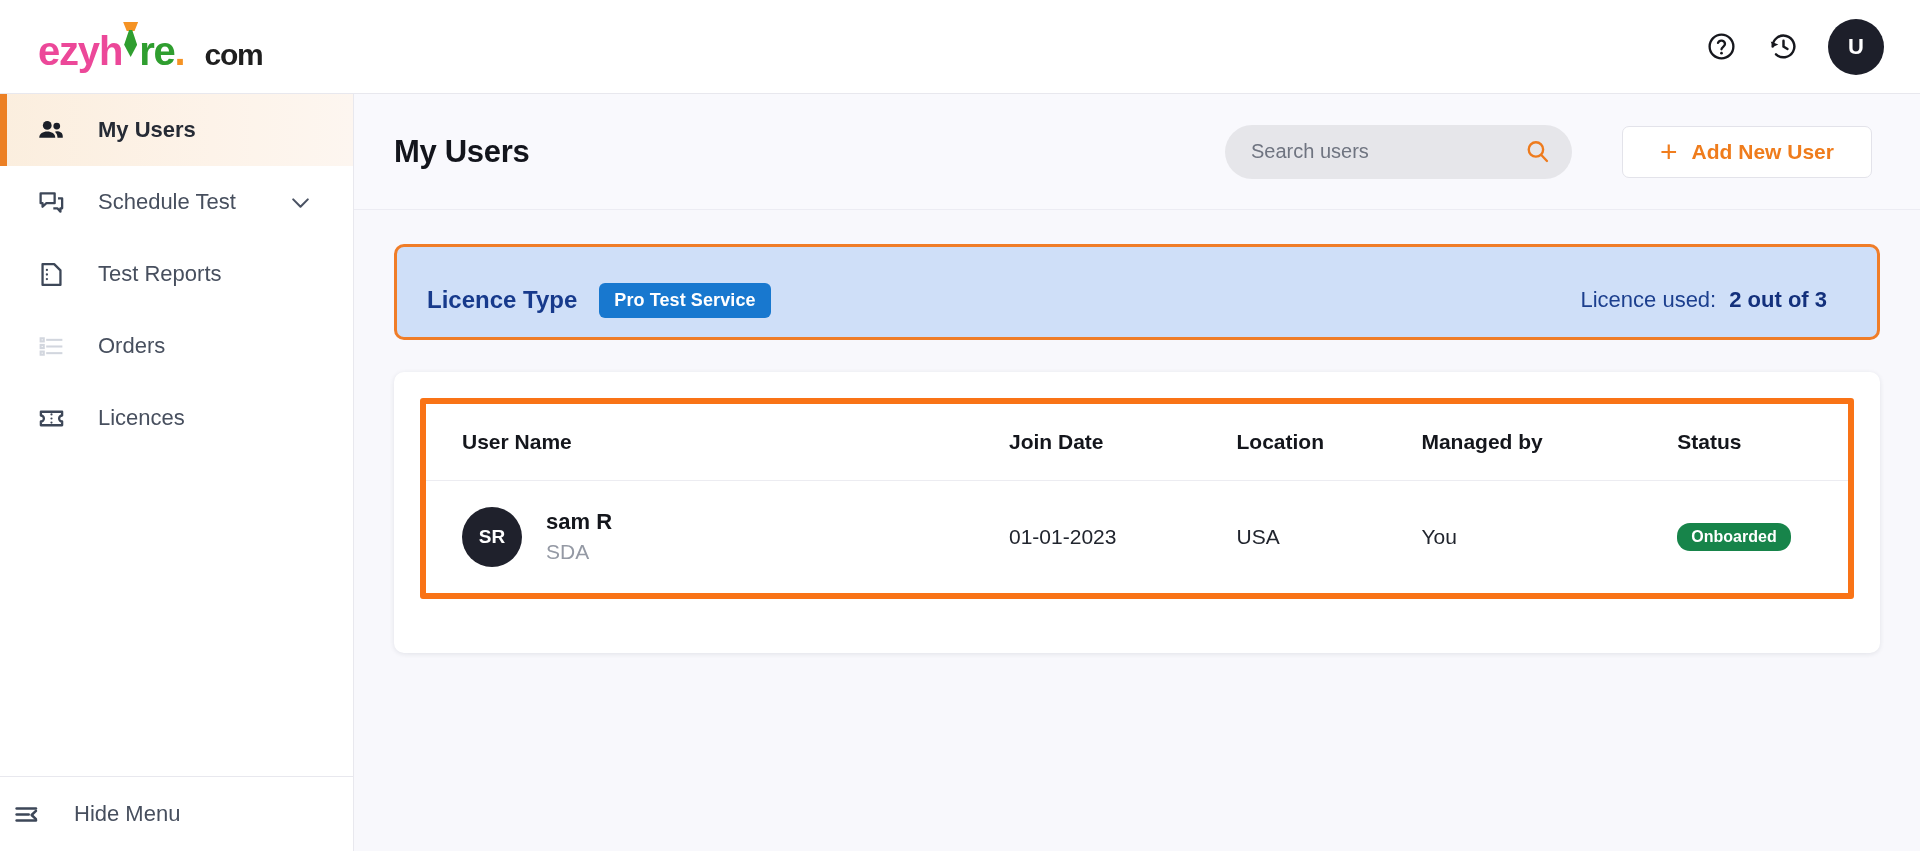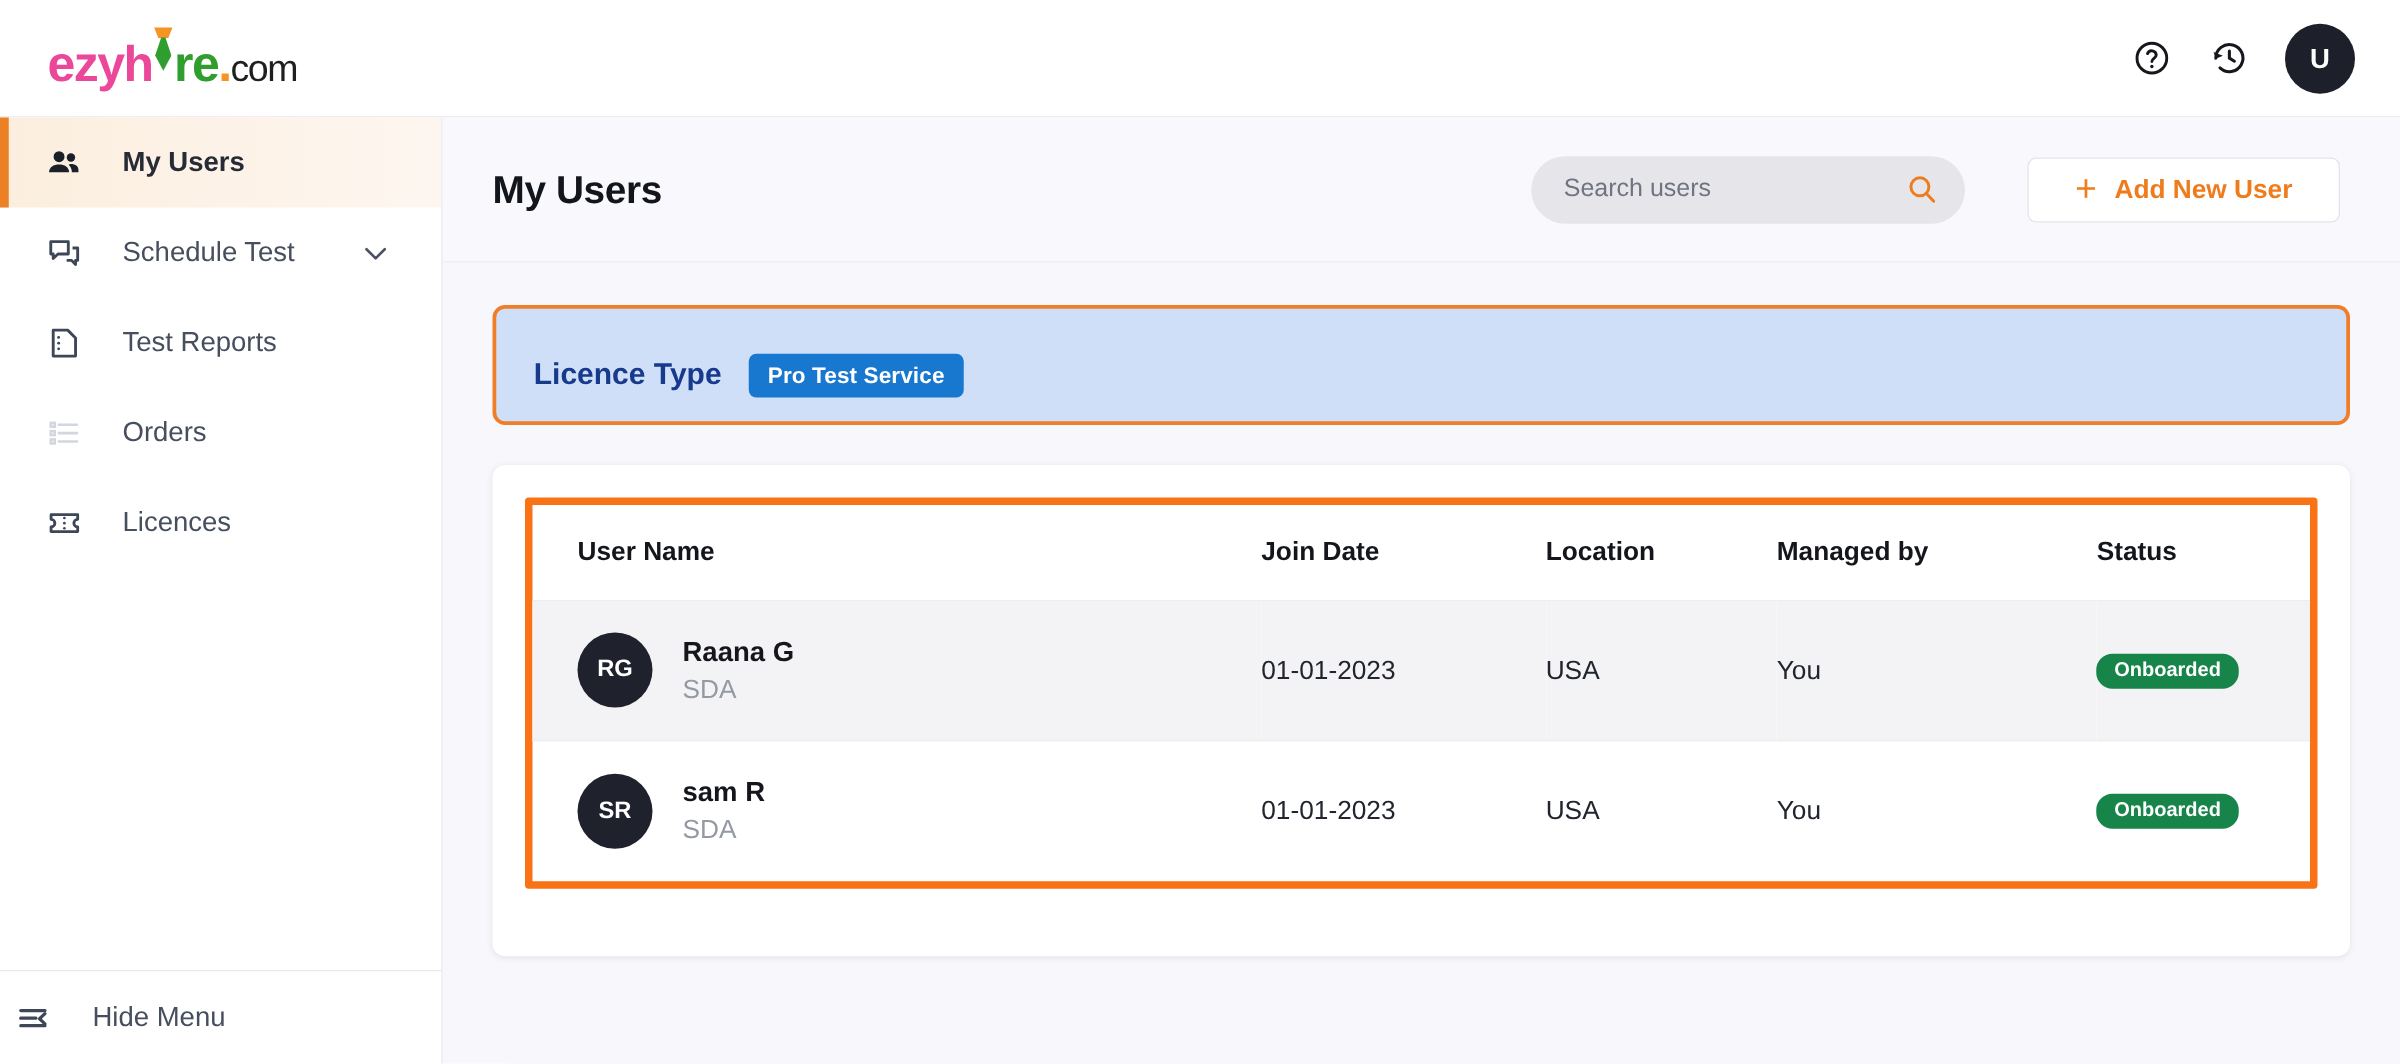--- a/index.html
+++ b/index.html
@@ -27,21 +27,21 @@
   .logo .tie-knot {
     position: absolute; left: 1px; top: 3px; width: 15px; height: 9px;
     background: #f59324; clip-path: polygon(0 0, 100% 0, 76% 100%, 24% 100%);
   }
   .logo .tie-body {
     position: absolute; left: 2px; top: 11px; width: 13px; height: 27px;
     background: #2f9e2f; clip-path: polygon(38% 0, 62% 0, 100% 55%, 50% 100%, 0 55%);
   }
   .logo .green { color: #2f9e2f; }
   .logo .odot { color: #f59324; font-size: 40px; }
-  .logo .com { color: #1f1f1f; font-size: 30px; font-weight: 400; }
+  .logo .com { color: #1f1f1f; font-size: 30px; font-weight: 700; margin-left: 20px; }
 
   .topbar-right { display: flex; align-items: center; gap: 28px; }
   .icon-btn {
     width: 34px; height: 34px; display: flex; align-items: center; justify-content: center;
     color: #16171d; cursor: pointer;
   }
   .avatar-top {
     width: 56px; height: 56px; border-radius: 50%;
     background: #1d1f2a; color: #fff;
     display: flex; align-items: center; justify-content: center;
@@ -338,20 +338,24 @@
           </div>
         </div>
       </div>
 
       <div class="content">
 
         <div class="licence-banner">
           <div class="licence-left">
             <span class="licence-label">Licence Type</span>
             <span class="licence-pill">Pro Test Service</span>
+          </div>
+          <div class="licence-right">
+            <span class="licence-used-label">Licence used:</span>
+            <span class="licence-used-value">2 out of 3</span>
           </div>
         </div>
 
         <div class="table-card">
           <div class="table-inner">
             <table>
               <colgroup>
                   <col class="c1">
                   <col class="c2">
                   <col class="c3">
@@ -362,39 +366,20 @@
                 <tr>
                   <th>User Name</th>
                   <th>Join Date</th>
                   <th>Location</th>
                   <th>Managed by</th>
                   <th>Status</th>
                 </tr>
               </thead>
               <tbody>
 
-                <tr class="shaded">
-                  <td class="user-cell">
-                    <div class="user-flex">
-                      <div class="avatar-sm">
-                        <span>RG</span>
-                      </div>
-                      <div>
-                        <div class="uname">Raana G</div>
-                        <div class="urole">SDA</div>
-                      </div>
-                    </div>
-                  </td>
-                  <td>01-01-2023</td>
-                  <td>USA</td>
-                  <td>You</td>
-                  <td>
-                    <span class="badge-onboarded">Onboarded</span>
-                  </td>
-                </tr>
 
                 <tr>
                   <td class="user-cell">
                     <div class="user-flex">
                       <div class="avatar-sm">
                         <span>SR</span>
                       </div>
                       <div>
                         <div class="uname">sam R</div>
                         <div class="urole">SDA</div>

